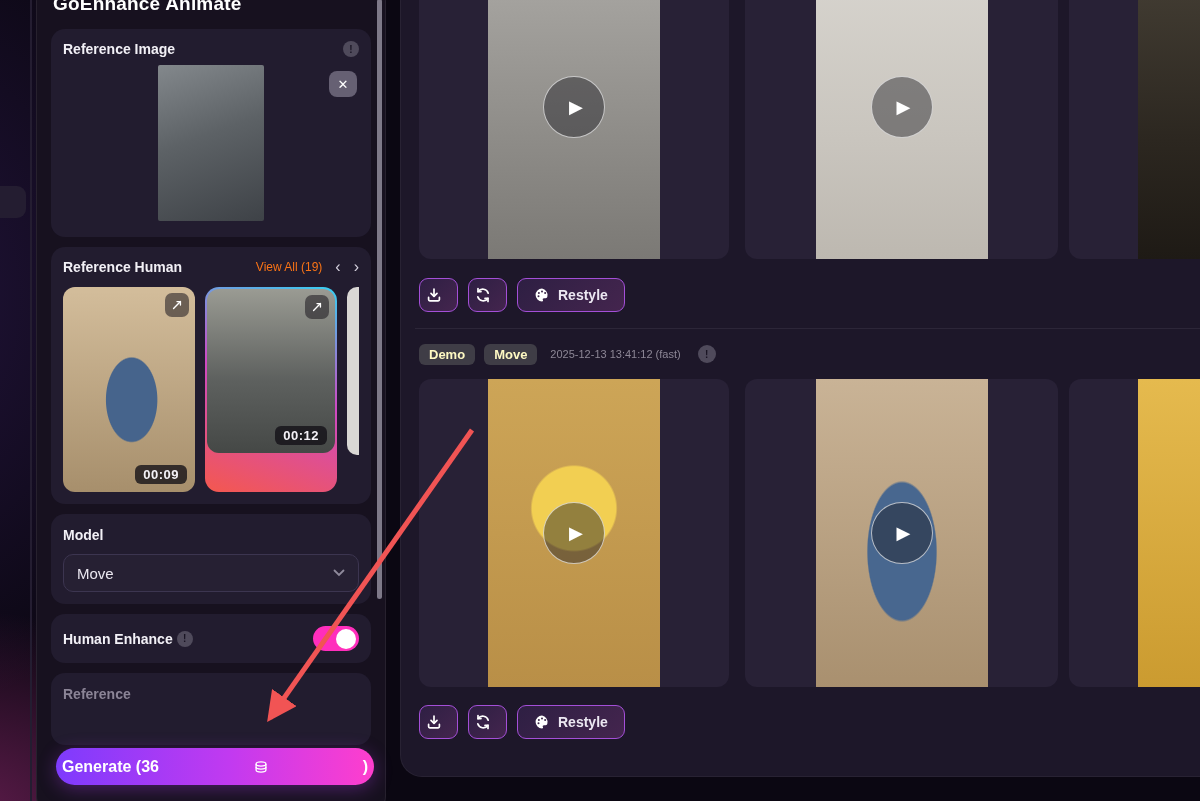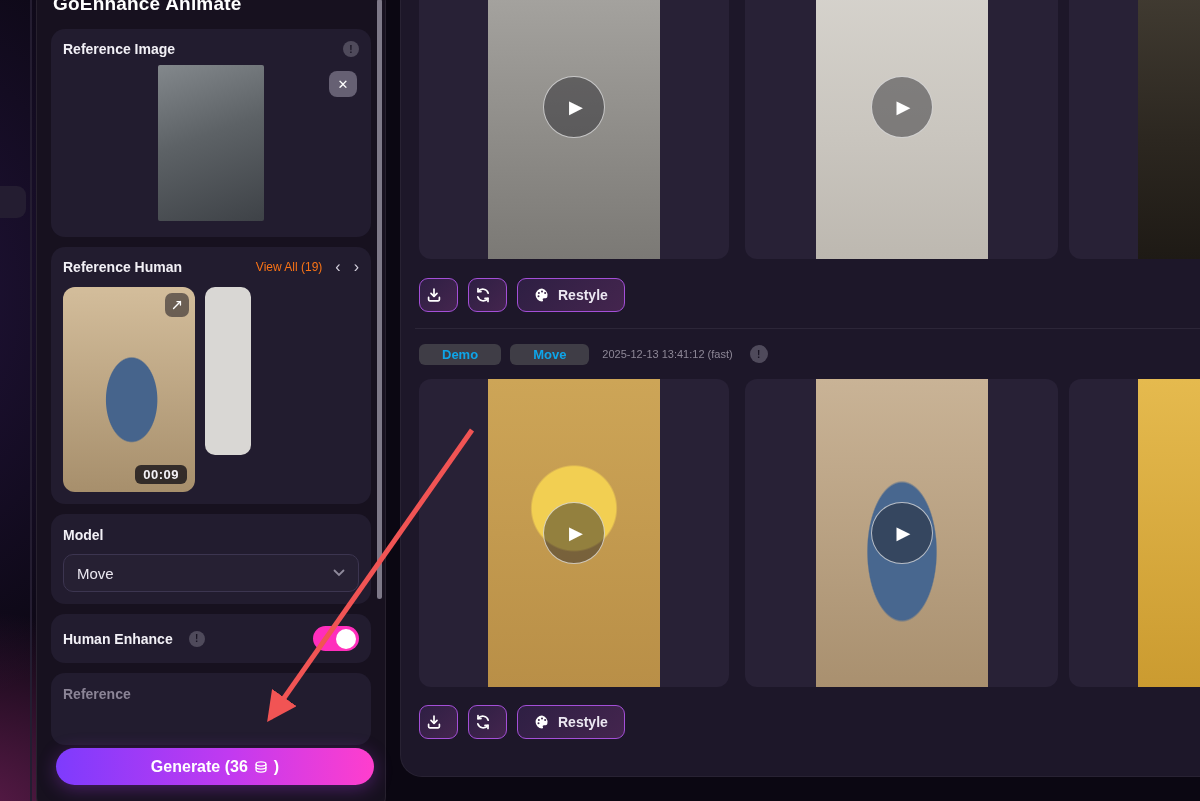--- a/index.html
+++ b/index.html
@@ -57,21 +57,21 @@
     display:flex;align-items:center;justify-content:space-between;padding:0 13px;cursor:pointer;}
   .select-value{font-size:15px;color:#eae7f0;}
   
   .toggle{width:46px;height:25px;border-radius:13px;background:#ff2ebc;position:relative;cursor:pointer;}
   .toggle .knob{position:absolute;top:2.5px;right:3px;width:20px;height:20px;border-radius:50%;background:#fff;}
   
   .res-card{height:72px;margin-bottom:0;}
   .res-label{color:#8b8496;}
   #generate{position:absolute;left:19px;top:763px;width:318px;height:37px;border:none;border-radius:19px;
     background:linear-gradient(90deg,#7e3bfd 0%,#c23af0 55%,#ff3ecd 100%);
-    color:#fff;font-size:16px;font-weight:800;display:flex;align-items:center;justify-content:center;gap:5px;
+    color:#fff;font-size:16px;font-weight:800;display:flex;align-items:center;justify-content:space-between;gap:5px;
     cursor:pointer;box-shadow:0 4px 18px rgba(170,60,230,.35);z-index:5;}
   .panel-scrollbar{position:absolute;right:3px;top:14px;width:5px;height:600px;border-radius:3px;background:#7e7988;}
   
   #main{position:absolute;left:400px;top:-20px;width:840px;height:797px;border-radius:22px;
     background:#1d1729;border:1px solid rgba(255,255,255,.05);overflow:hidden;}
   .gen-row{position:absolute;left:0;width:100%;}
   .vid-card{position:absolute;top:0;height:100%;border-radius:12px;background:#282136;overflow:hidden;}
   .vid{position:absolute;top:0;bottom:0;left:50%;transform:translateX(-50%);width:172px;}
   .v-robot1{background:linear-gradient(180deg,#aaa8a4 0%,#908e8a 55%,#7b7975 100%);}
   .v-woman{background:linear-gradient(180deg,#d8d5cf 0%,#c9c5be 60%,#bdb8b0 100%);}
@@ -84,21 +84,21 @@
     display:flex;align-items:center;justify-content:center;cursor:pointer;}
   .play span{color:#fff;font-size:18px;padding-left:4px;}
   .actions{position:absolute;left:18px;display:flex;gap:10px;}
   .act-btn{height:34px;border-radius:9px;border:1.5px solid #a44fd8;
     background:linear-gradient(135deg,#2e1f43,#44254e);display:inline-flex;align-items:center;justify-content:space-between;
     color:#ece8f2;cursor:pointer;}
   .act-icon{width:39px;}
   .act-restyle{padding:0 16px;gap:8px;font-size:14px;font-weight:600;}
   .divider{position:absolute;left:14px;width:812px;height:1px;background:#2c2638;}
   .meta{position:absolute;left:18px;display:flex;align-items:center;gap:9px;height:24px;}
-  .badge{background:#3f3d46;color:#0ea5e9;font-size:13px;font-weight:600;border-radius:6px;padding:3px 23px;}
+  .badge{background:#3f3d46;color:#fef9c3;font-size:13px;font-weight:600;border-radius:6px;padding:3px 10px;}
   .timestamp{font-size:11px;color:#8d8796;margin-left:4px;}
   .meta .info-dot{width:18px;height:18px;margin-left:8px;}
   
   #arrow{position:absolute;left:0;top:0;width:1200px;height:801px;pointer-events:none;z-index:50;}
 </style>
 </head>
 <body>
 
 <div id="stage">
 
@@ -132,37 +132,48 @@
         <div class="rv-thumb rv1">
           <span class="expand-btn">
             <svg width="12" height="12" viewBox="0 0 14 14" fill="none" stroke="#fff" stroke-width="1.6" stroke-linecap="round" stroke-linejoin="round">
               <path d="M7 3h4v4"></path>
                 <path d="M11 3 3 11"></path>
                 <path d="M3 7v4h4" opacity="0"></path>
             </svg>
           </span>
           <span class="duration">00:09</span>
         </div>
+        <div class="rv-sel">
+          <div class="rv2">
+            <span class="expand-btn">
+              <svg width="12" height="12" viewBox="0 0 14 14" fill="none" stroke="#fff" stroke-width="1.6" stroke-linecap="round" stroke-linejoin="round">
+                <path d="M7 3h4v4"></path>
+                  <path d="M11 3 3 11"></path>
+              </svg>
+            </span>
+            <span class="duration">00:12</span>
+          </div>
+        </div>
         <div class="rv3"></div>
       </div>
     </div>
 
     <div class="card">
       <span class="card-label">Model</span>
       <div class="select">
         <span class="select-value">Move</span>
         <svg width="12" height="8" viewBox="0 0 12 8" fill="none" stroke="#8f8a9c" stroke-width="1.8" stroke-linecap="round">
             <path d="M1.5 1.5 6 6l4.5-4.5"></path>
           </svg>
       </div>
     </div>
 
     <div class="card">
       <div class="card-head">
-        <span style="display:flex;align-items:center;gap:16px;">
+        <span style="display:flex;align-items:center;gap:4px;">
           <span class="card-label">Human Enhance</span>
           <span class="info-dot">!</span>
         </span>
         <span class="toggle">
             <span class="knob"></span>
           </span>
       </div>
     </div>
 
     <div class="card res-card">

